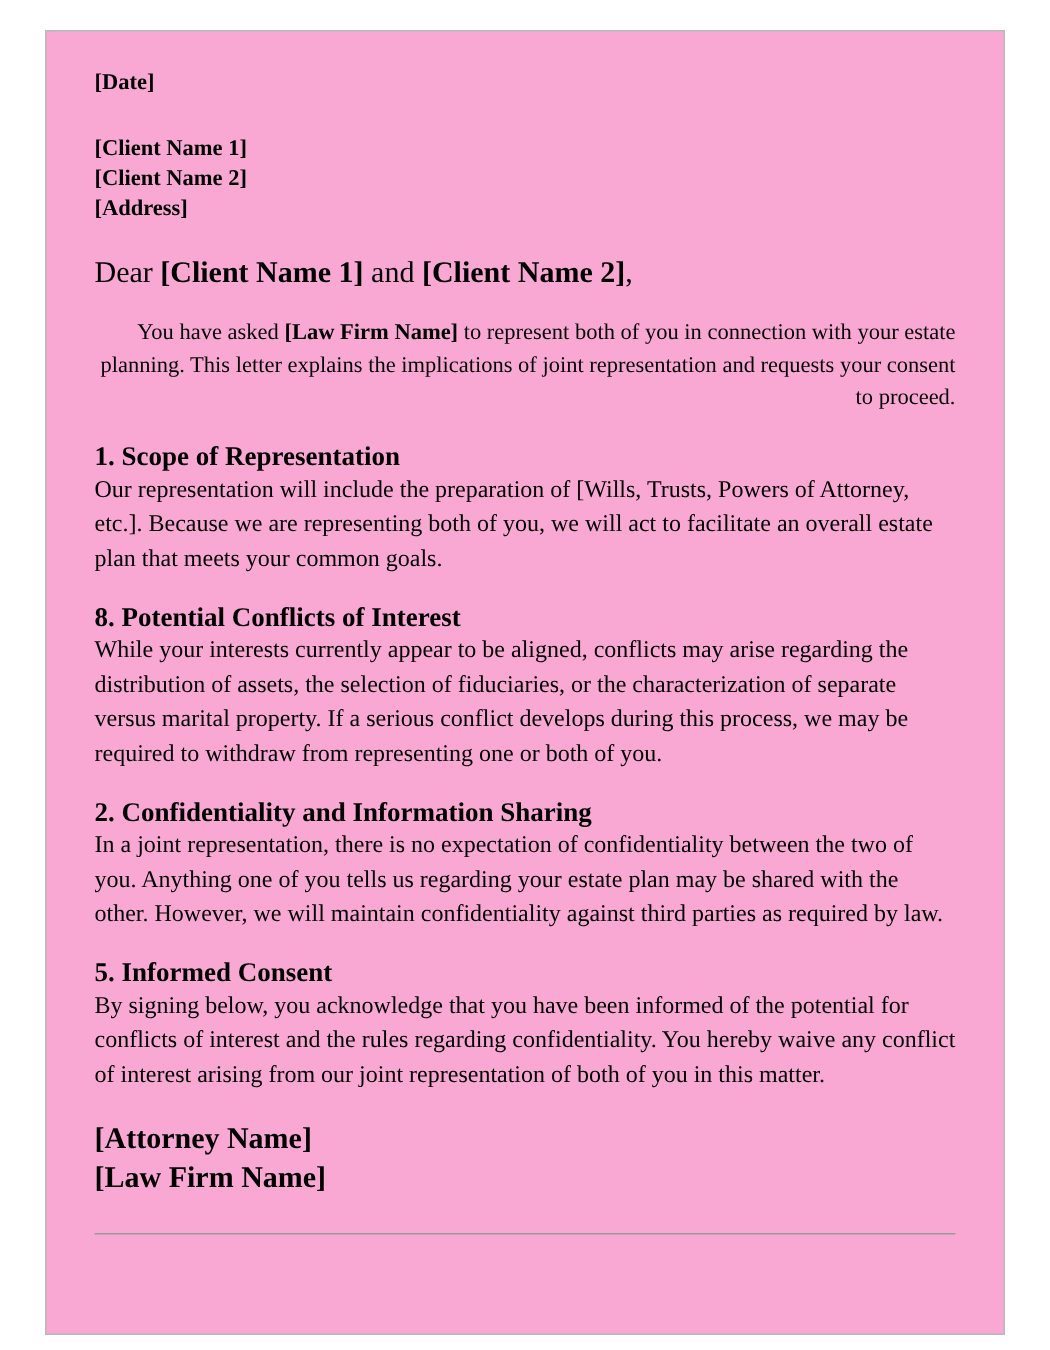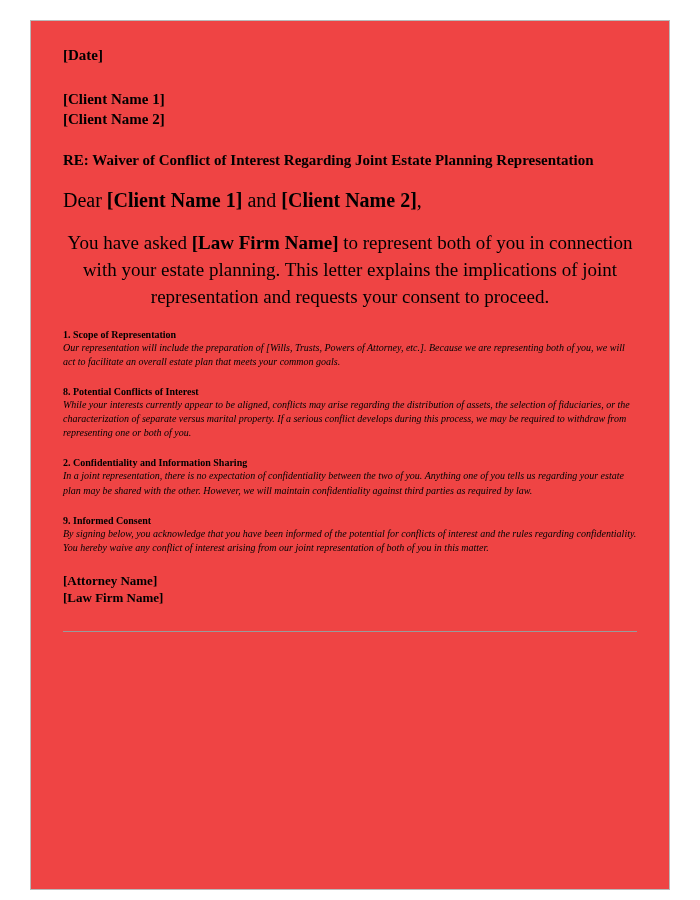--- a/index.html
+++ b/index.html
@@ -13,21 +13,21 @@
     font-family: "Liberation Serif", serif;
     color: #000000;
     overflow: hidden;
   }
   .page {
     position: absolute;
     left: 30px;
     top: 20px;
     width: 640px;
     height: 870px;
-    background: #ef4444;
+    background: #f9a8d4;
     border: 1px solid #b9b9b9;
     box-sizing: border-box;
     overflow: hidden;
   }
   .page-inner {
     padding: 26px 32px 0 32px;
   }
   .date-line {
     font-weight: bold;
     font-size: 15px;
@@ -48,71 +48,70 @@
     margin-bottom: 20px;
   }
   .salutation {
     font-size: 20px;
     margin-bottom: 18px;
   }
   .salutation b {
     font-weight: bold;
   }
   p.body-para {
-    font-size: 19px;
+    font-size: 15px;
     line-height: 1.42;
     margin: 0 0 18px 0;
-    text-align: center;
+    text-align: right;
   }
   p.body-para b {
     font-weight: bold;
   }
   .section {
     margin-bottom: 17px;
   }
   .section-head {
     font-weight: bold;
-    font-size: 10px;
+    font-size: 18px;
     margin-bottom: 1px;
   }
   .section-body {
-    font-size: 10px;
+    font-size: 16px;
     line-height: 1.42;
-    font-style: italic;
   }
   .sincerely {
     font-size: 15px;
     margin: 22px 0 20px 0;
   }
   .sig-block {
     font-weight: bold;
-    font-size: 13px;
+    font-size: 20px;
     line-height: 1.32;
     margin-bottom: 24px;
   }
   .divider {
     border: none;
     border-top: 1px solid #9a9a9a;
     margin: 0 0 22px 0;
   }
 </style>
 </head>
 <body>
 
 <div class="page">
   <div class="page-inner">
 
     <div class="date-line">[Date]</div>
 
     <div class="addr-block">
       <div>[Client Name 1]</div>
       <div>[Client Name 2]</div>
+      <div>[Address]</div>
     </div>
 
-    <div class="re-line">RE: Waiver of Conflict of Interest Regarding Joint Estate Planning Representation</div>
 
     <div class="salutation"><span>Dear </span><b>[Client Name 1]</b><span> and </span><b>[Client Name 2]</b><span>,</span></div>
 
     <p class="body-para"><span>You have asked </span><b>[Law Firm Name]</b><span> to represent both of you in connection with your estate planning. This letter explains the implications of joint representation and requests your consent to proceed.</span></p>
 
     <div class="section">
       <div class="section-head">1. Scope of Representation</div>
       <div class="section-body">Our representation will include the preparation of [Wills, Trusts, Powers of Attorney, etc.]. Because we are representing both of you, we will act to facilitate an overall estate plan that meets your common goals.</div>
     </div>
 
@@ -120,21 +119,21 @@
       <div class="section-head">8. Potential Conflicts of Interest</div>
       <div class="section-body">While your interests currently appear to be aligned, conflicts may arise regarding the distribution of assets, the selection of fiduciaries, or the characterization of separate versus marital property. If a serious conflict develops during this process, we may be required to withdraw from representing one or both of you.</div>
     </div>
 
     <div class="section">
       <div class="section-head">2. Confidentiality and Information Sharing</div>
       <div class="section-body">In a joint representation, there is no expectation of confidentiality between the two of you. Anything one of you tells us regarding your estate plan may be shared with the other. However, we will maintain confidentiality against third parties as required by law.</div>
     </div>
 
     <div class="section">
-      <div class="section-head">9. Informed Consent</div>
+      <div class="section-head">5. Informed Consent</div>
       <div class="section-body">By signing below, you acknowledge that you have been informed of the potential for conflicts of interest and the rules regarding confidentiality. You hereby waive any conflict of interest arising from our joint representation of both of you in this matter.</div>
     </div>
 
 
     <div class="sig-block">
       <div>[Attorney Name]</div>
       <div>[Law Firm Name]</div>
     </div>
 
     <hr class="divider">

